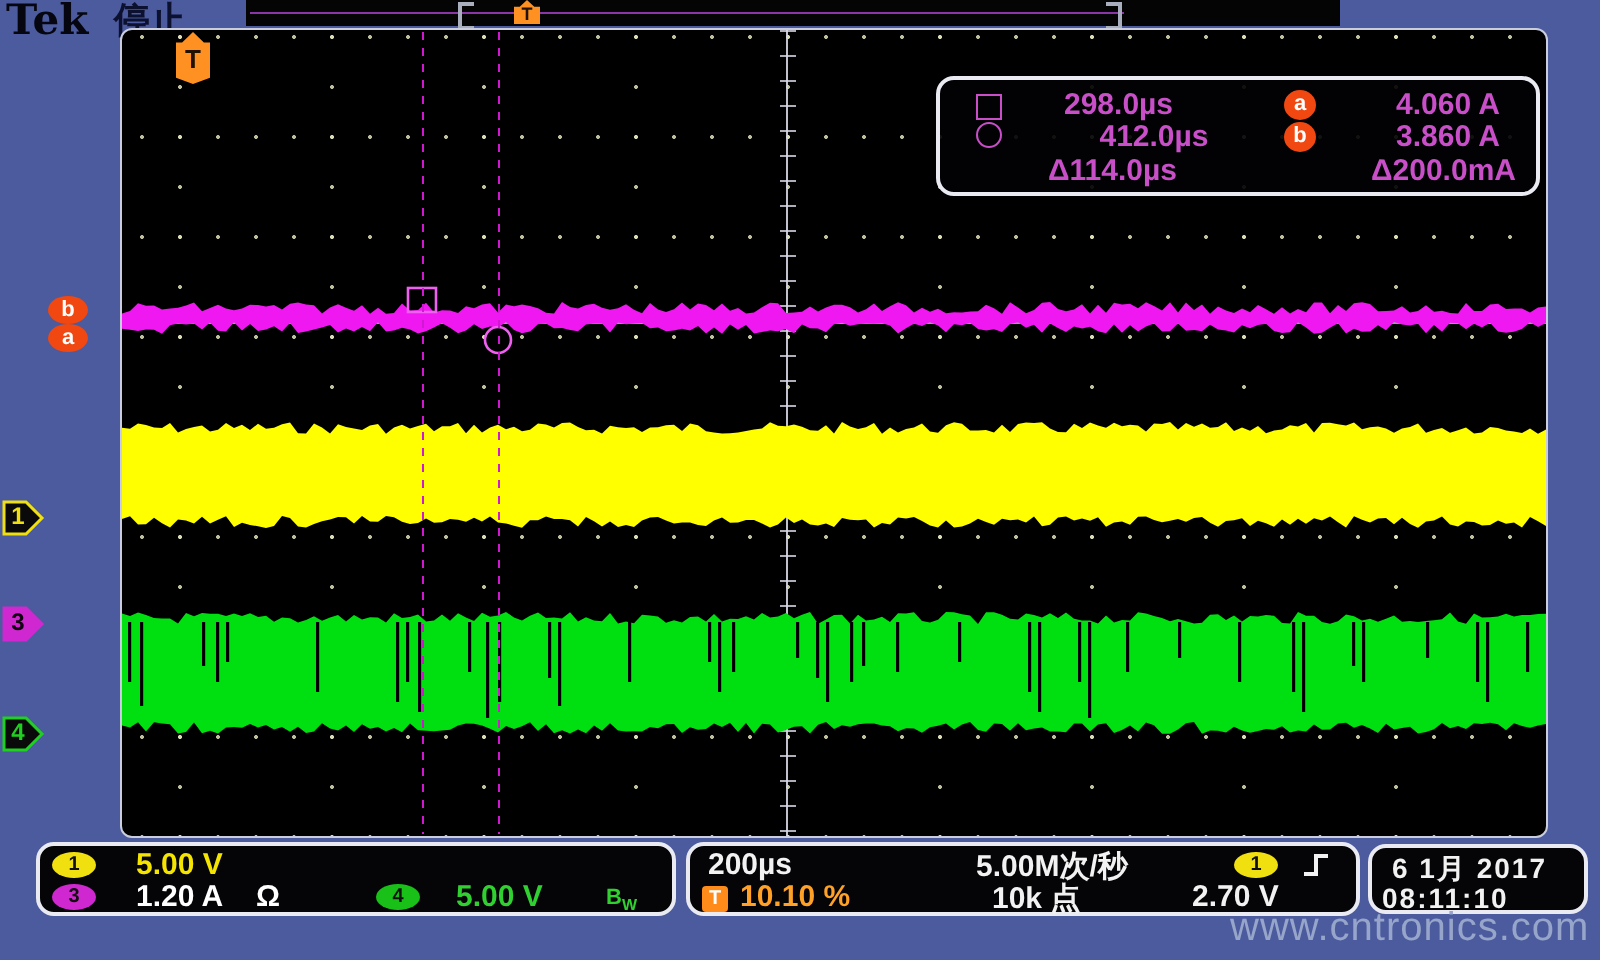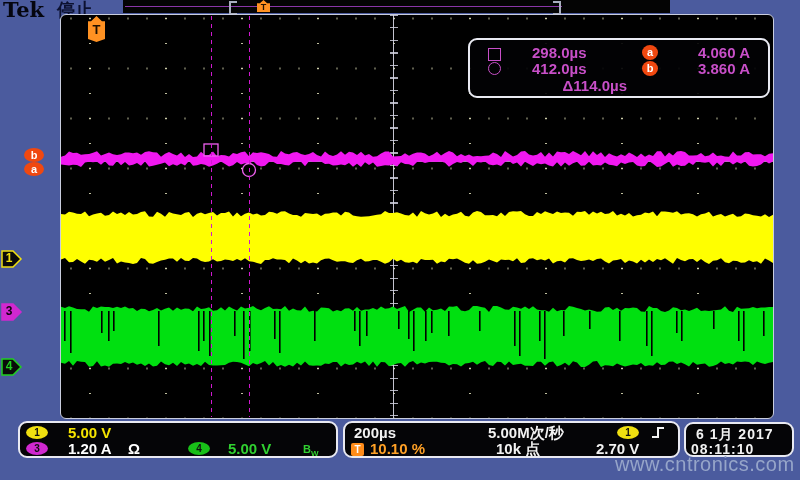--- a/index.html
+++ b/index.html
@@ -186,26 +186,27 @@
   <svg width="22" height="18">
       <polygon points="1,1 12,1 20,9 12,17 1,17" fill="#0a0a0a" stroke="#20d020" stroke-width="1.5"></polygon>
     </svg>
   <div class="num" style="color:#20d020">4</div>
 </div>
 
 <div class="abs" id="meas-box">
   <div class="cell" style="left:18px;top:7px;"><span class="sym"></span></div>
   <div class="cell" style="left:18px;top:21px;"><span class="sym circ"></span></div>
   <div class="cell" style="left:62px;top:4px;width:90px;">298.0µs</div>
-  <div class="cell" style="left:62px;top:20px;width:90px;text-align:left;">412.0µs</div>
-  <div class="cell" style="left:62px;top:37px;width:95px;text-align:right;">Δ114.0µs</div>
+  <div class="cell" style="left:62px;top:20px;width:90px;text-align:center;">412.0µs</div>
+  <div class="cell" style="left:54px;top:37px;width:95px;text-align:left;">Δ114.0µs</div>
   <div class="cell meas-badge" style="left:172px;top:5px;">a</div>
   <div class="cell meas-badge" style="left:172px;top:21px;">b</div>
   <div class="cell" style="left:195px;top:4px;width:85px;text-align:right;">4.060 A</div>
   <div class="cell" style="left:195px;top:20px;width:85px;text-align:right;">3.860 A</div>
+  <div class="cell" style="left:190px;top:37px;width:98px;text-align:right;">Δ200.0mA</div>
 </div>
 
 <div class="abs readout" id="box-ch">
   <div class="abs oval yellow" style="left:6px;top:3px;">1</div>
   <div class="abs rtext c-yellow" style="left:48px;top:1px;">5.00 V</div>
   <div class="abs oval magenta" style="left:6px;top:19px;">3</div>
   <div class="abs rtext c-magenta" style="left:48px;top:17px;">1.20 A</div>
   <div class="abs rtext c-magenta" style="left:108px;top:17px;">Ω</div>
   <div class="abs oval green" style="left:168px;top:19px;">4</div>
   <div class="abs rtext c-green" style="left:208px;top:17px;">5.00 V</div>

